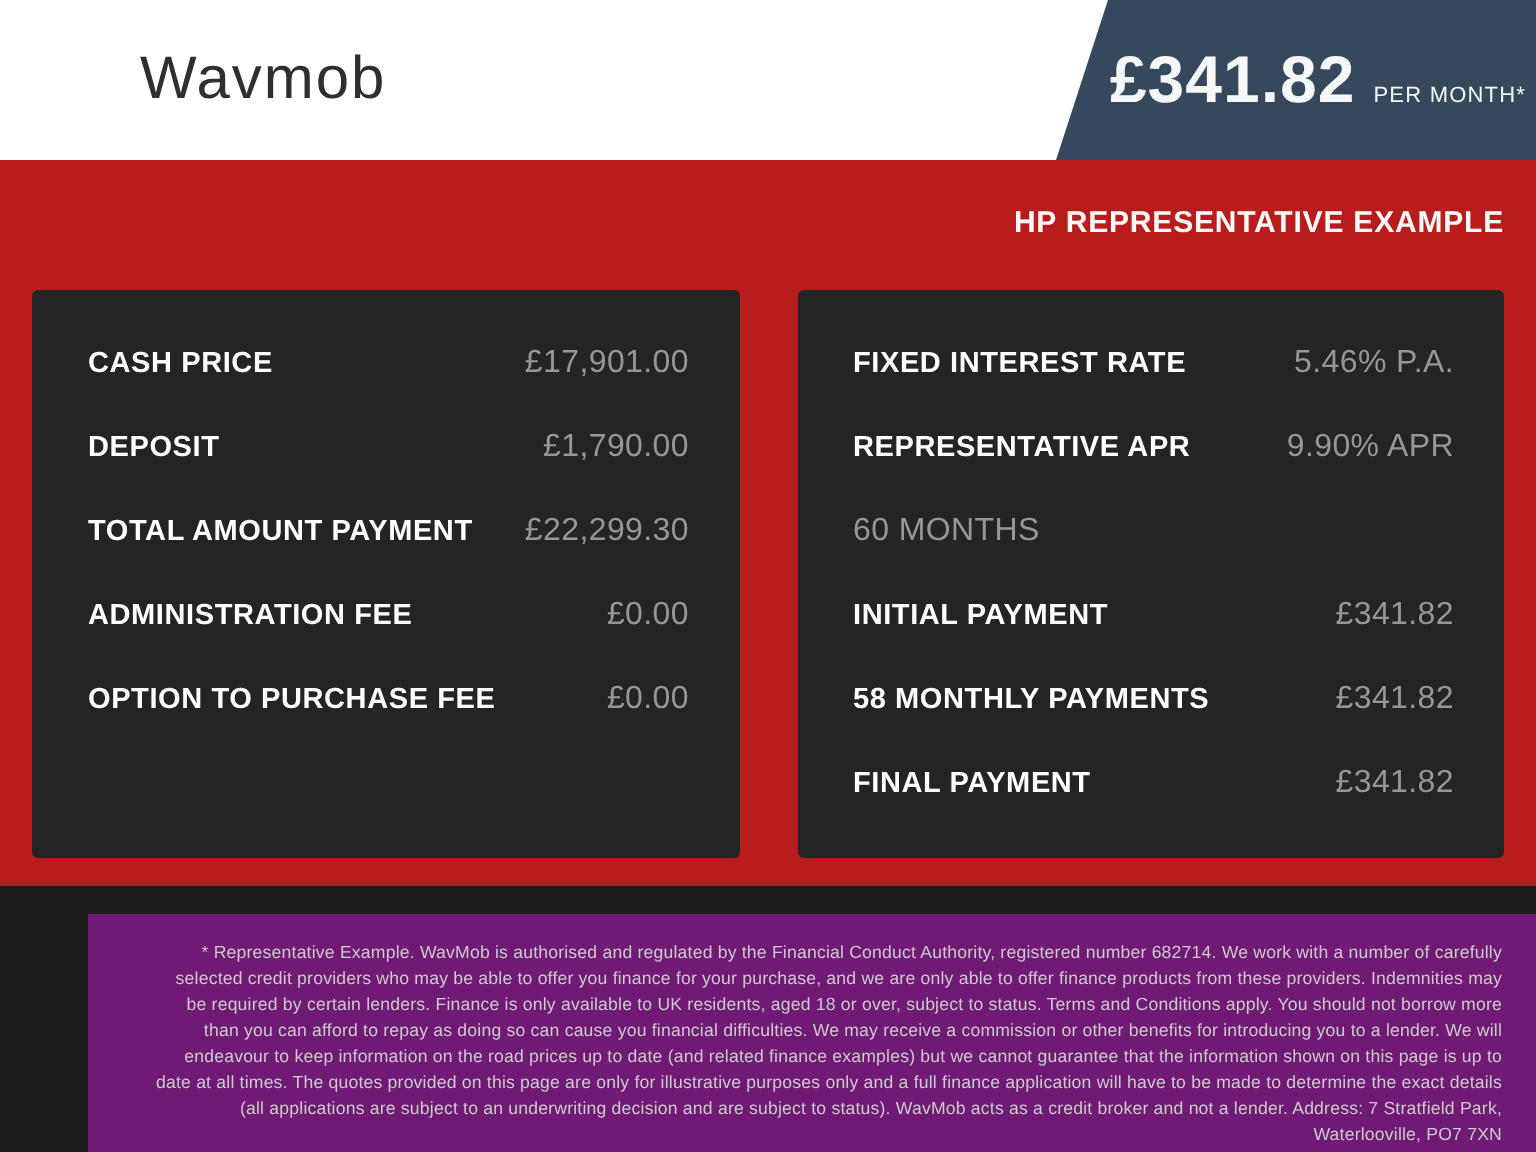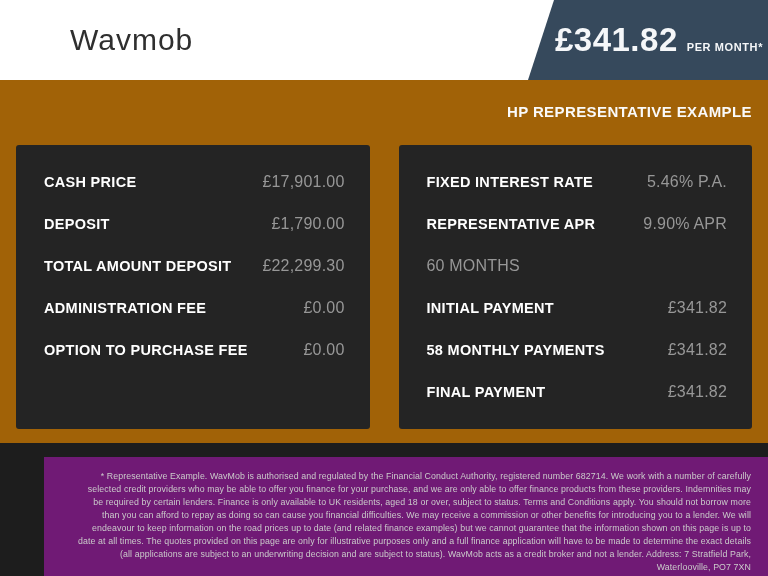--- a/index.html
+++ b/index.html
@@ -43,29 +43,29 @@
   .price-inner { display: flex; align-items: baseline; gap: 9px; }
   .price-amount {
     color: #f5f7f9;
     font-size: 33px;
     font-weight: bold;
     letter-spacing: 0.5px;
   }
   .price-period {
     color: #f5f7f9;
     font-size: 11px;
-    font-weight: bold;
+    font-weight: normal;
     letter-spacing: 0.6px;
   }
 
   
   .main {
     height: 363px;
     flex: none;
-    background: #a16207;
+    background: #b91c1c;
     padding: 0 16px;
   }
   .page-title {
     margin-top: 23px;
     font-size: 15px;
     font-weight: bold;
     letter-spacing: 0.4px;
     color: #fafafa;
     line-height: 18px;
   }
@@ -142,21 +142,21 @@
       <section class="panel">
         <div class="row">
           <span class="row-label">CASH PRICE</span>
           <span class="row-value">£17,901.00</span>
         </div>
         <div class="row">
           <span class="row-label">DEPOSIT</span>
           <span class="row-value">£1,790.00</span>
         </div>
         <div class="row">
-          <span class="row-label">TOTAL AMOUNT DEPOSIT</span>
+          <span class="row-label">TOTAL AMOUNT PAYMENT</span>
           <span class="row-value">£22,299.30</span>
         </div>
         <div class="row">
           <span class="row-label">ADMINISTRATION FEE</span>
           <span class="row-value">£0.00</span>
         </div>
         <div class="row">
           <span class="row-label">OPTION TO PURCHASE FEE</span>
           <span class="row-value">£0.00</span>
         </div>

